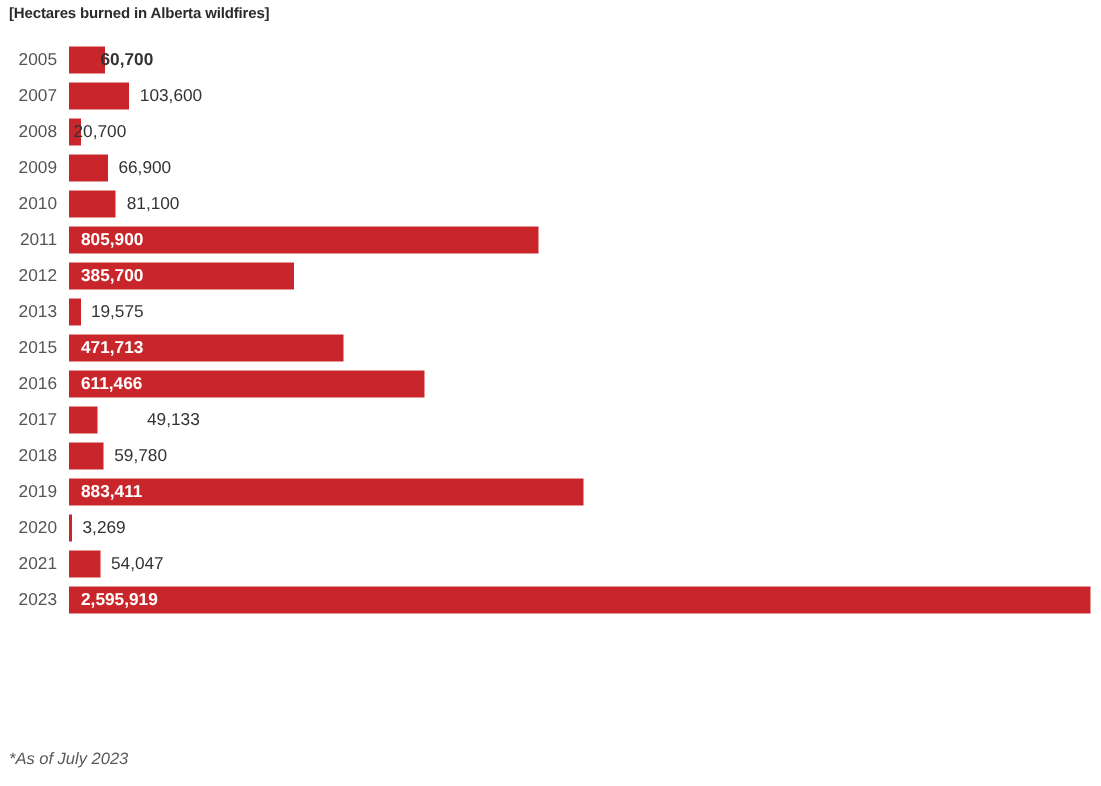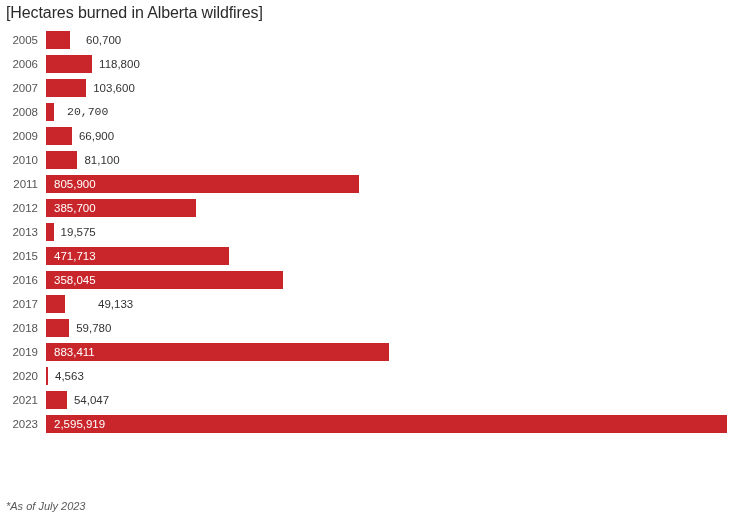--- a/index.html
+++ b/index.html
@@ -18,22 +18,22 @@
     width: 734px;
     height: 524px;
     box-sizing: border-box;
     padding: 0;
     position: relative;
   }
   .chart-title {
     position: absolute;
     left: 6px;
     top: 4px;
-    font-size: 16px;
-    font-weight: normal;
+    font-size: 10px;
+    font-weight: bold;
     color: #2b2b2b;
     letter-spacing: -0.1px;
     white-space: nowrap;
   }
   .plot {
     position: absolute;
     left: 0;
     top: 28px;
     width: 625px;
   }
@@ -76,21 +76,21 @@
     color: #333333;
     white-space: nowrap;
   }
   .val-in {
     position: absolute;
     top: 3px;
     height: 18px;
     line-height: 18px;
     left: 8px;
     font-size: 11.5px;
-    font-weight: normal;
+    font-weight: bold;
     color: #ffffff;
     white-space: nowrap;
   }
   .footnote {
     position: absolute;
     left: 6px;
     top: 500px;
     font-size: 11px;
     font-style: italic;
     color: #595959;
@@ -102,42 +102,35 @@
 
 <div id="chart-root">
 
   <div class="chart-title">[Hectares burned in Alberta wildfires]</div>
 
   <div class="plot" id="plot">
       <div class="row">
         <div class="year-label">2005</div>
         <div class="bar-area">
           <div class="bar" style="width: 23.5583px; background: rgb(201, 38, 43);"></div>
-          <div class="val-out" style="left: 40px;">60,700</div>
-        </div>
-      </div>
-      <div class="row">
-        <div class="year-label">2006</div>
-        <div class="bar-area">
-          <div class="bar" style="width: 46.1075px; background: rgb(201, 38, 43);"></div>
-          <div class="val-out" style="left: 53.1075px;">118,800</div>
+          <div class="val-out" style="left: 21px; font-weight: bold;">60,700</div>
         </div>
       </div>
       <div class="row">
         <div class="year-label">2007</div>
         <div class="bar-area">
           <div class="bar" style="width: 40.2082px; background: rgb(201, 38, 43);"></div>
           <div class="val-out" style="left: 47.2082px;">103,600</div>
         </div>
       </div>
       <div class="row">
         <div class="year-label">2008</div>
         <div class="bar-area">
           <div class="bar" style="width: 8.03388px; background: rgb(201, 38, 43);"></div>
-          <div class="val-out" style="left: 21px; font-family: Liberation Mono, monospace;">20,700</div>
+          <div class="val-out" style="left: 3px;">20,700</div>
         </div>
       </div>
       <div class="row">
         <div class="year-label">2009</div>
         <div class="bar-area">
           <div class="bar" style="width: 25.9646px; background: rgb(201, 38, 43);"></div>
           <div class="val-out" style="left: 32.9646px;">66,900</div>
         </div>
       </div>
       <div class="row">
@@ -172,21 +165,21 @@
         <div class="year-label">2015</div>
         <div class="bar-area">
           <div class="bar" style="width: 183.077px; background: rgb(201, 38, 43);"></div>
           <div class="val-in">471,713</div>
         </div>
       </div>
       <div class="row">
         <div class="year-label">2016</div>
         <div class="bar-area">
           <div class="bar" style="width: 237.316px; background: rgb(201, 38, 43);"></div>
-          <div class="val-in">358,045</div>
+          <div class="val-in">611,466</div>
         </div>
       </div>
       <div class="row">
         <div class="year-label">2017</div>
         <div class="bar-area">
           <div class="bar" style="width: 19.069px; background: rgb(201, 38, 43);"></div>
           <div class="val-out" style="left: 40px; margin-left: 12px;">49,133</div>
         </div>
       </div>
       <div class="row">
@@ -200,21 +193,21 @@
         <div class="year-label">2019</div>
         <div class="bar-area">
           <div class="bar" style="width: 342.861px; background: rgb(201, 38, 43);"></div>
           <div class="val-in">883,411</div>
         </div>
       </div>
       <div class="row">
         <div class="year-label">2020</div>
         <div class="bar-area">
           <div class="bar" style="width: 2px; background: rgb(201, 38, 43);"></div>
-          <div class="val-out" style="left: 9px;">4,563</div>
+          <div class="val-out" style="left: 9px;">3,269</div>
         </div>
       </div>
       <div class="row">
         <div class="year-label">2021</div>
         <div class="bar-area">
           <div class="bar" style="width: 20.9762px; background: rgb(201, 38, 43);"></div>
           <div class="val-out" style="left: 27.9762px;">54,047</div>
         </div>
       </div>
       <div class="row">

